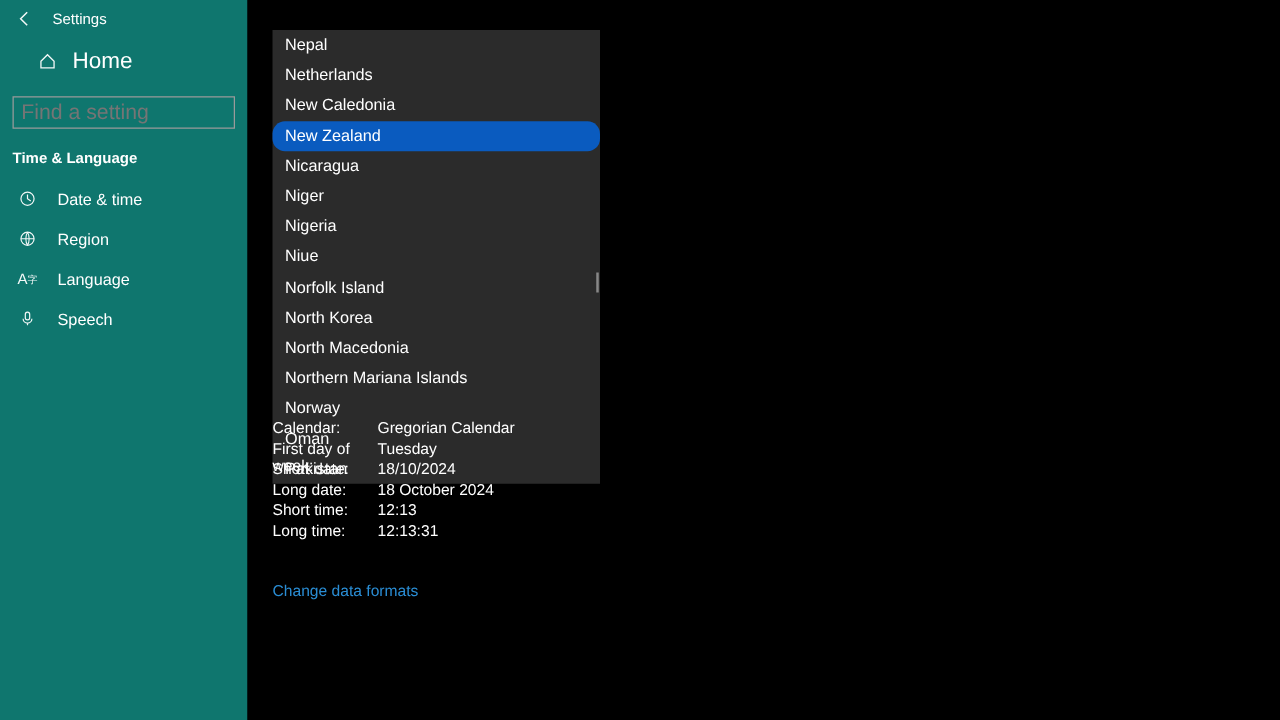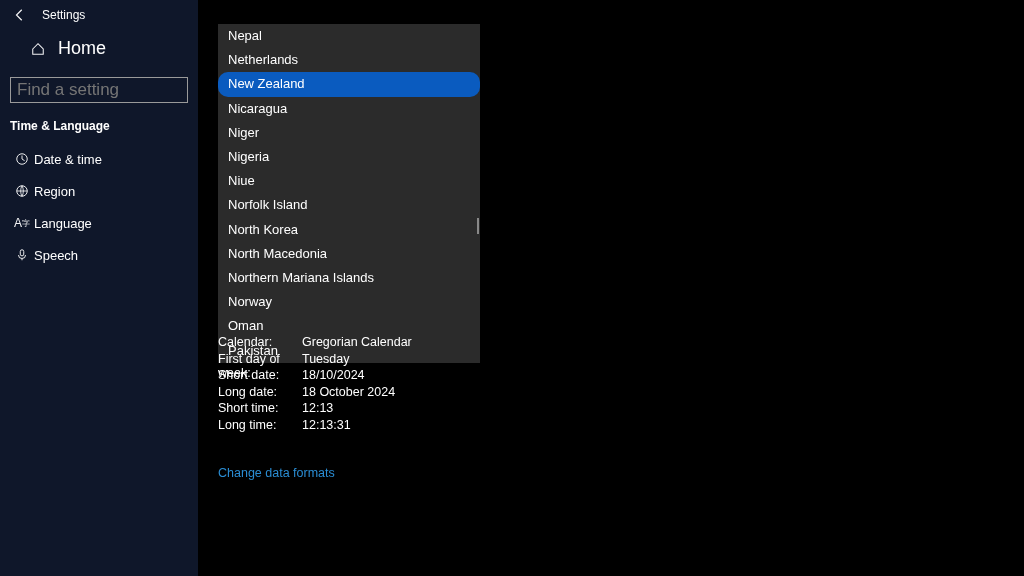--- a/index.html
+++ b/index.html
@@ -1,23 +1,23 @@
 <!DOCTYPE html>
 <html><head>
 <meta charset="utf-8">
 <style>
   * { margin:0; padding:0; box-sizing:border-box; font-family:"Segoe UI",Arial,sans-serif; }
   html,body { width:1024px; height:576px; background:#000; color:#fff; overflow:hidden; }
-  .sidebar { position:absolute; left:0; top:0; width:198px; height:576px; background:#0f172a; }
+  .sidebar { position:absolute; left:0; top:0; width:198px; height:576px; background:#0f766e; }
   .sb-header { display:flex; align-items:center; gap:14px; padding:8px 12px 6px 12px; font-size:12px; height:28px; }
   .sb-home { display:flex; align-items:center; gap:12px; padding:10px 30px; font-size:18px; cursor:pointer;text-align:right; }
   .sb-search { margin:8px 10px 10px 10px; height:26px; border:1px solid #9a9a9a; display:flex; align-items:center; padding:0 6px; }
   .sb-search input { flex:1; background:transparent; border:none; outline:none; color:#ccc; font-size:17px; }
   .sb-section { padding:6px 10px 10px 10px; font-size:12px; font-weight:600; }
-  .sb-item { display:flex; align-items:center; gap:4px; padding:8px 14px; font-size:13px; cursor:pointer; }
+  .sb-item { display:flex; align-items:center; gap:16px; padding:8px 14px; font-size:13px; cursor:pointer; }
   .ico { width:16px; height:16px; display:inline-flex; align-items:center; justify-content:center; opacity:.95; font-size:13px; }
   .main { position:absolute; left:198px; top:0; width:826px; height:576px; background:#000; }
   .dropdown { position:absolute; left:218px; top:24px; width:262px; background:#2b2b2b; box-shadow:0 2px 8px rgba(0,0,0,.6); }
   .dd-item { padding:4px 10px 4px 10px; font-size:13px; line-height:16.2px; cursor:pointer; }
   .dd-item.selected { background:#0a5bbf;border-radius:10px; }
   .dd-scroll-mark { position:absolute; right:1px; top:194px; width:2px; height:16px; background:#888; }
   .formats { position:absolute; left:218px; top:335px; font-size:12.5px; }
   .fr { display:flex; height:16px; margin-bottom:0.5px; }
   .fl { width:84px; color:#fff; }
   .fv { color:#fff; }
@@ -85,20 +85,21 @@
     <span>Speech</span>
   </div>
 </div>
 
 <div class="main"></div>
 
 <div class="dropdown">
   <div id="dd-list">
       <div class="dd-item">Nepal</div>
       <div class="dd-item">Netherlands</div>
+      <div class="dd-item">New Caledonia</div>
       <div class="dd-item selected">New Zealand</div>
       <div class="dd-item">Nicaragua</div>
       <div class="dd-item">Niger</div>
       <div class="dd-item">Nigeria</div>
       <div class="dd-item">Niue</div>
       <div class="dd-item">Norfolk Island</div>
       <div class="dd-item">North Korea</div>
       <div class="dd-item">North Macedonia</div>
       <div class="dd-item">Northern Mariana Islands</div>
       <div class="dd-item">Norway</div>

